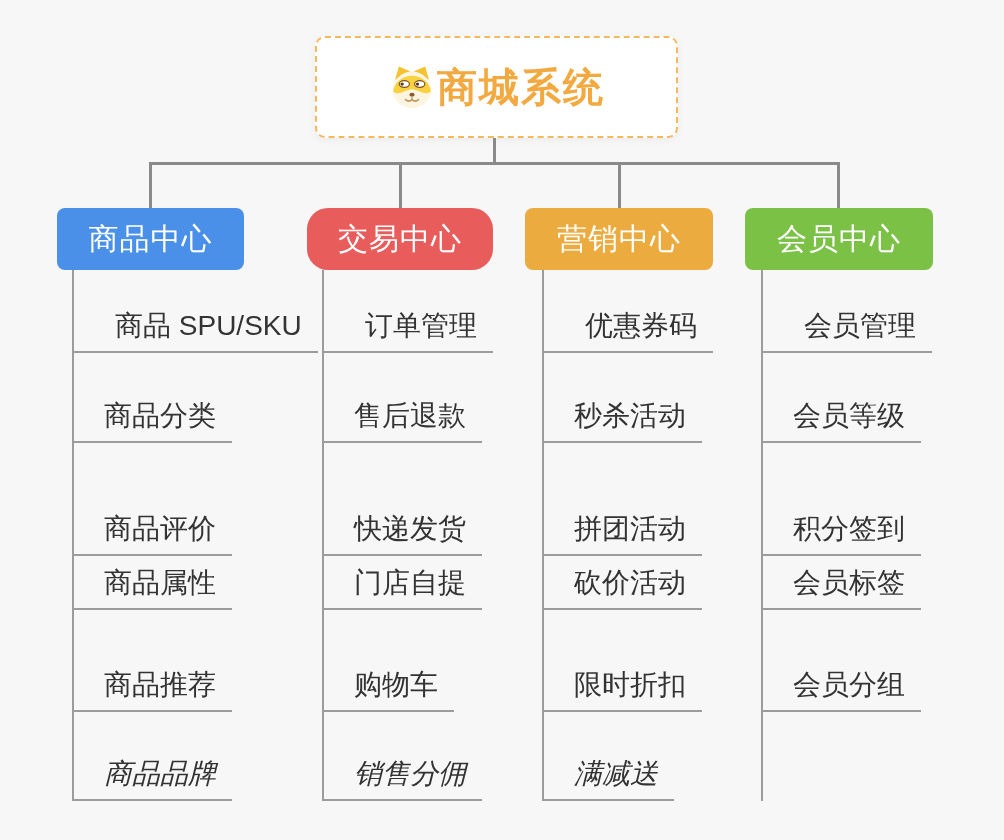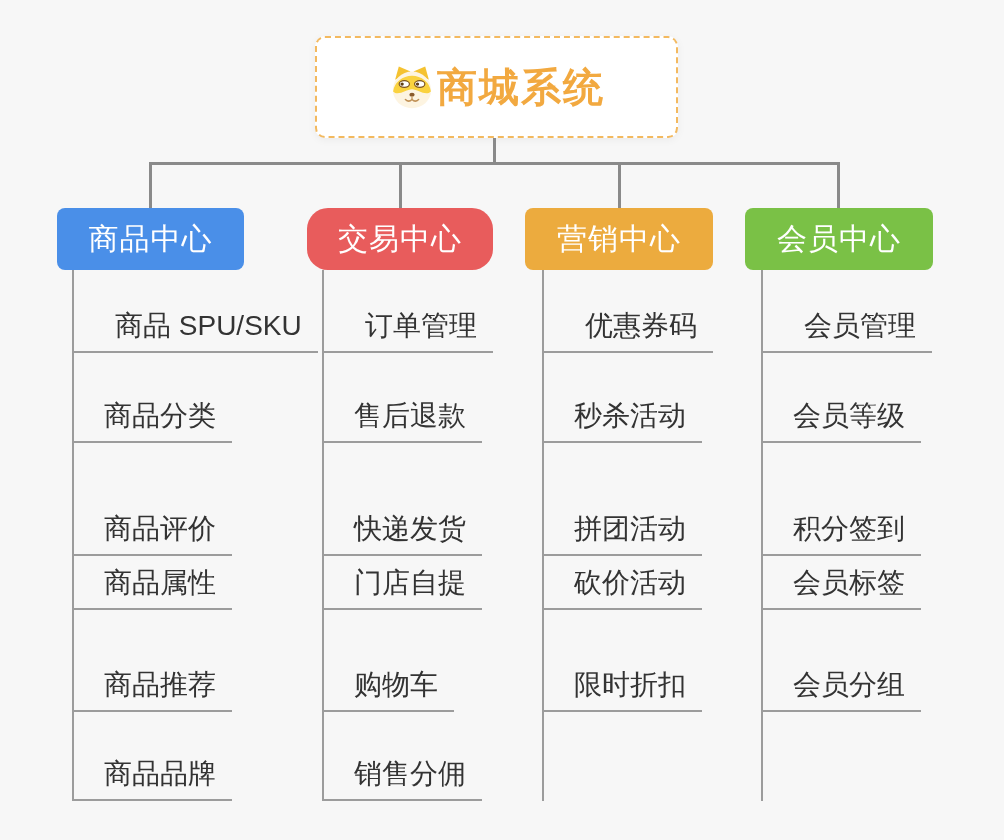--- a/index.html
+++ b/index.html
@@ -85,21 +85,21 @@
   }
   .col-0 { left: 72px; }
   .col-1 { left: 322px; }
   .col-2 { left: 542px; }
   .col-3 { left: 761px; }
   .row-0 { top: 309px; padding-left: 43px; }
   .row-1 { top: 399px; }
   .row-2 { top: 464px; margin-top: 48px; }
   .row-3 { top: 566px; }
   .row-4 { top: 668px; }
-  .row-5 { top: 757px; }
+  .row-5 { top: 757px; font-style: italic; }
 </style>
 </head>
 <body>
 
 <div class="canvas">
 
   <div class="root-node">
     <svg class="doge-icon" viewBox="0 0 64 60">
       <path d="M9 20 L14 2 L30 9 Z" fill="#f5c230"></path>
       <path d="M55 20 L50 2 L34 9 Z" fill="#f5c230"></path>
@@ -145,20 +145,21 @@
   <div class="leaf col-1 row-2">快递发货</div>
   <div class="leaf col-1 row-3">门店自提</div>
   <div class="leaf col-1 row-4">购物车</div>
   <div class="leaf col-1 row-5">销售分佣</div>
 
   <div class="leaf col-2 row-0">优惠券码</div>
   <div class="leaf col-2 row-1">秒杀活动</div>
   <div class="leaf col-2 row-2">拼团活动</div>
   <div class="leaf col-2 row-3">砍价活动</div>
   <div class="leaf col-2 row-4">限时折扣</div>
+  <div class="leaf col-2 row-5">满减送</div>
 
   <div class="leaf col-3 row-0">会员管理</div>
   <div class="leaf col-3 row-1">会员等级</div>
   <div class="leaf col-3 row-2">积分签到</div>
   <div class="leaf col-3 row-3">会员标签</div>
   <div class="leaf col-3 row-4">会员分组</div>
 
 </div>
 
 </body></html>

